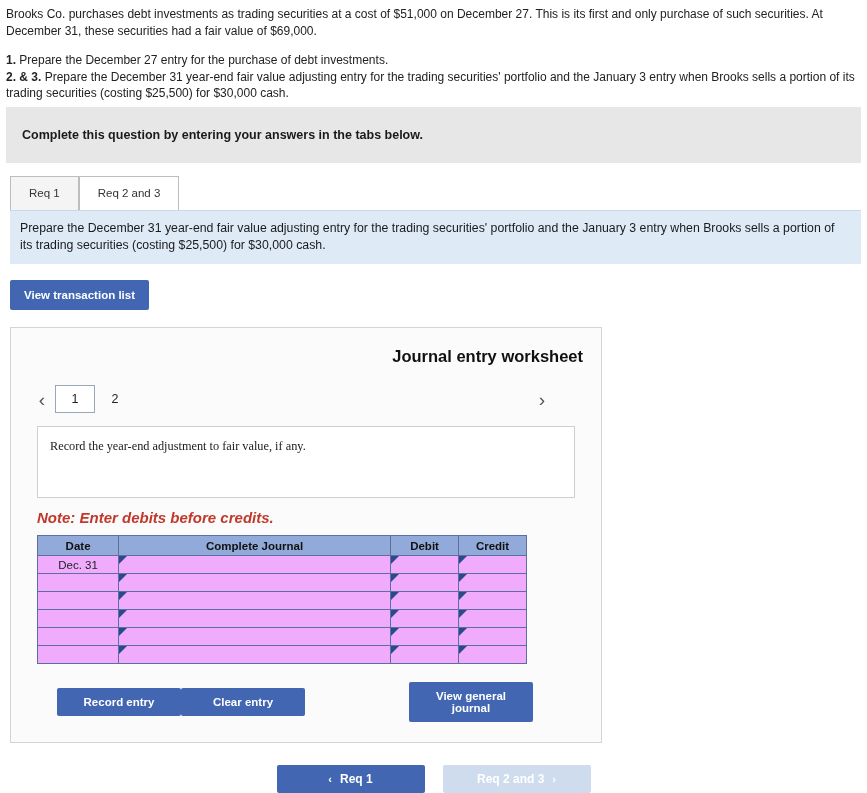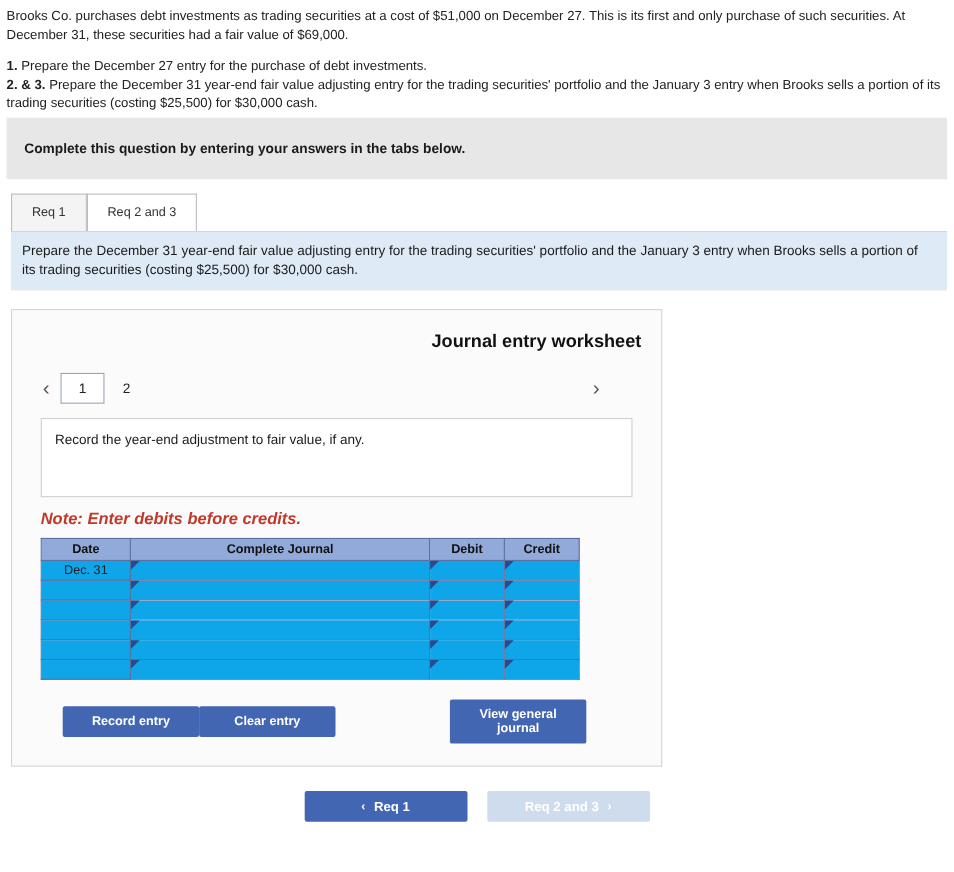--- a/index.html
+++ b/index.html
@@ -150,20 +150,21 @@
 
   
   .record-box {
     margin: 12px 8px 0 8px;
     border: 1px solid #cfcfcf;
     background: #ffffff;
     height: 72px;
     font-size: 12.3px;
     color: #1a1a1a;
     padding: 12px 10px 0 12px;
+    font-family: Liberation Serif, serif;
   }
   .note {
     margin: 11px 0 0 8px;
     font-size: 15px;
     font-weight: bold;
     color: #c0392b;
     font-style: italic;
   }
 
   
@@ -177,21 +178,21 @@
     background: #92aad9;
     border: 1px solid #5c6fa0;
     color: #111;
     font-weight: bold;
     height: 20px;
     font-size: 11.5px;
     padding: 2px 12px;
   }
   table.journal td {
     border: 1px solid #5c6fa0;
-    background: #0ea5e9;
+    background: #f0abfc;
     height: 18px;
     padding: 0;
   }
   .cell-date {
     width: 80px;
     text-align: center;
     font-size: 11.5px;
     color: #222;
   }
   .cell-gj { width: 268px; }
@@ -253,20 +254,23 @@
 
   <div class="gray-banner">Complete this question by entering your answers in the tabs below.</div>
 
   <div class="tabs">
     <div class="tab inactive">Req 1</div>
     <div class="tab active">Req 2 and 3</div>
   </div>
 
   <div class="blue-banner">Prepare the December 31 year-end fair value adjusting entry for the trading securities' portfolio and the January 3 entry when Brooks sells a portion of its trading securities (costing $25,500) for $30,000 cash.</div>
 
+  <div class="view-tx-wrap">
+    <button class="btn view-tx">View transaction list</button>
+  </div>
 
   <div class="panel">
     <div class="panel-title">Journal entry worksheet</div>
 
     <div class="pager">
       <div class="chev">‹</div>
       <div class="page-num">1</div>
       <div class="page-num plain">2</div>
       <div class="chev right">›</div>
     </div>

